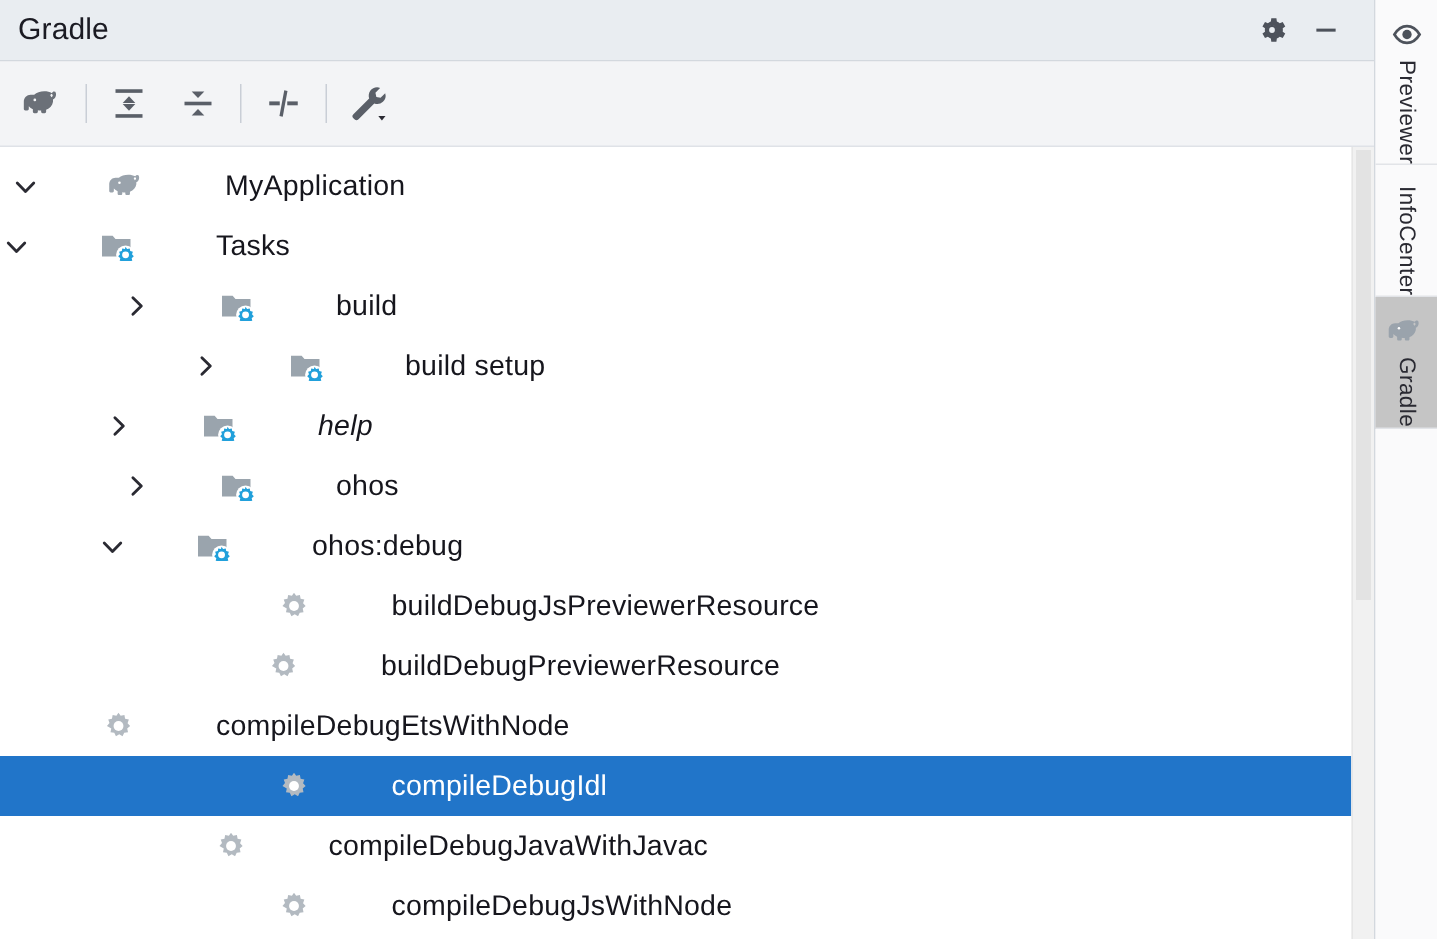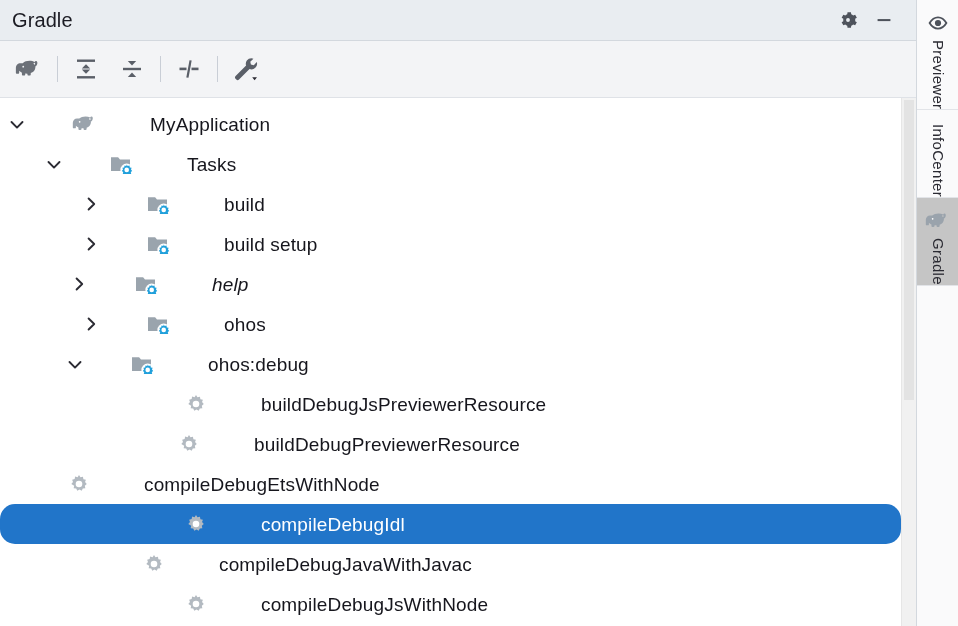--- a/index.html
+++ b/index.html
@@ -291,21 +291,21 @@
             <span class="row-icon">
               <span style="display: flex; align-items: center; justify-content: center;">
                 <svg width="26" height="20" viewBox="0 0 32 24">
                   <path fill="#9aa3ac" d="M24.6 3.1c-.9-.5-1.7.1-2.2 1-1.6-.9-3.6-1.4-5.8-1.4-3.1 0-5.9 1-7.7 2.6H6.2C3.3 5.3 1 7.7 1 10.6v5.6c0 .6.5 1.1 1.1 1.1h1.6c.6 0 1.1-.5 1.1-1.1v-2.1c.8.9 1.9 1.7 3.1 2.2v2c0 .6.5 1.1 1.1 1.1h1.6c.6 0 1.1-.5 1.1-1.1v-1.2c.6.1 1.3.2 1.9.2h.6v1c0 .6.5 1.1 1.1 1.1h1.6c.6 0 1.1-.5 1.1-1.1v-1.6c2.8-1 4.8-3.2 5.2-5.9.1-.6.1-1.2 0-1.8.6-.3 1.2-.8 1.6-1.4.9-1.3 1.1-3.2.2-4.5zM23 6.3c-.3.4-.7.7-1.1.9-.2-.5-.5-1-.8-1.4.3-.6.8-1.2 1.2-1 .5.2.8.9.7 1.5z"></path>
                   <circle cx="9.4" cy="9.3" r="1.05" fill="#ffffff"></circle>
                 </svg>
               </span>
             </span>
             <span class="row-label">MyApplication</span>
           </div>
-          <div class="row" style="padding-left: 43px;">
+          <div class="row" style="">
             <span class="twisty">
               <svg width="16" height="16" viewBox="0 0 16 16">
                 <path d="M2.5 6l5.5 5.6L13.5 6" fill="none" stroke="#2b2b33" stroke-width="1.9" stroke-linecap="round" stroke-linejoin="round"></path>
               </svg>
             </span>
             <span class="row-icon">
               <span style="display: flex; align-items: center; justify-content: center;">
                 <svg width="24" height="20" viewBox="0 0 24 20">
                   <path fill="#9aa4ad" d="M1 3.2h7.1l1.9 2.2h10V17H1z"></path>
                   <g transform="translate(10.4,9.6)">
@@ -331,21 +331,21 @@
                   <g transform="translate(10.4,9.6)">
                     <circle cx="6.3" cy="6.3" r="6.3" fill="#ffffff"></circle>
                     <path fill="#21a0db" d="M6.3.9l1 1.5 1.8-.4.3 1.8 1.8.4-.6 1.7 1.2 1.4-1.4 1.2.4 1.8-1.8.2-.8 1.6-1.6-.9-1.6.9-.8-1.6-1.8-.2.4-1.8L1.4 7.3l1.2-1.4-.6-1.7 1.8-.4.3-1.8 1.8.4z"></path>
                     <circle cx="6.3" cy="6.3" r="2.3" fill="#ffffff"></circle>
                   </g>
                 </svg>
               </span>
             </span>
             <span class="row-label">build</span>
           </div>
-          <div class="row" style="padding-left: 80px;">
+          <div class="row" style="padding-left: 80px; margin-left: 46px;">
             <span class="twisty">
               <svg width="16" height="16" viewBox="0 0 16 16">
                 <path d="M5.6 2.5L11.2 8l-5.6 5.5" fill="none" stroke="#2b2b33" stroke-width="1.9" stroke-linecap="round" stroke-linejoin="round"></path>
               </svg>
             </span>
             <span class="row-icon">
               <span style="display: flex; align-items: center; justify-content: center;">
                 <svg width="24" height="20" viewBox="0 0 24 20">
                   <path fill="#9aa4ad" d="M1 3.2h7.1l1.9 2.2h10V17H1z"></path>
                   <g transform="translate(10.4,9.6)">
@@ -447,21 +447,21 @@
             <span class="row-icon">
               <span style="display: flex; align-items: center; justify-content: center;">
                 <svg width="22" height="21" viewBox="0 0 22 21">
                   <path fill="#b3bac1" d="M11 1.1l1.45 2.1 2.5-.55.45 2.5 2.5.55-.85 2.4 1.7 1.9-1.95 1.65.55 2.5-2.55.3-1.1 2.3-2.2-1.3-2.2 1.3-1.1-2.3-2.55-.3.55-2.5L3.3 9.95l1.7-1.9-.85-2.4 2.5-.55.45-2.5 2.5.55z"></path>
                   <circle cx="11" cy="10" r="3.3" fill="#ffffff"></circle>
                 </svg>
               </span>
             </span>
             <span class="row-label">compileDebugEtsWithNode</span>
           </div>
-          <div class="row selected" style="padding-left: 117px; border-radius: 15px;">
+          <div class="row selected" style="padding-left: 117px;">
             <span class="twisty blank"></span>
             <span class="row-icon">
               <span style="display: flex; align-items: center; justify-content: center;">
                 <svg width="22" height="21" viewBox="0 0 22 21">
                   <path fill="#b3bac1" d="M11 1.1l1.45 2.1 2.5-.55.45 2.5 2.5.55-.85 2.4 1.7 1.9-1.95 1.65.55 2.5-2.55.3-1.1 2.3-2.2-1.3-2.2 1.3-1.1-2.3-2.55-.3.55-2.5L3.3 9.95l1.7-1.9-.85-2.4 2.5-.55.45-2.5 2.5.55z"></path>
                   <circle cx="11" cy="10" r="3.3" fill="#ffffff"></circle>
                 </svg>
               </span>
             </span>
             <span class="row-label">compileDebugIdl</span>

